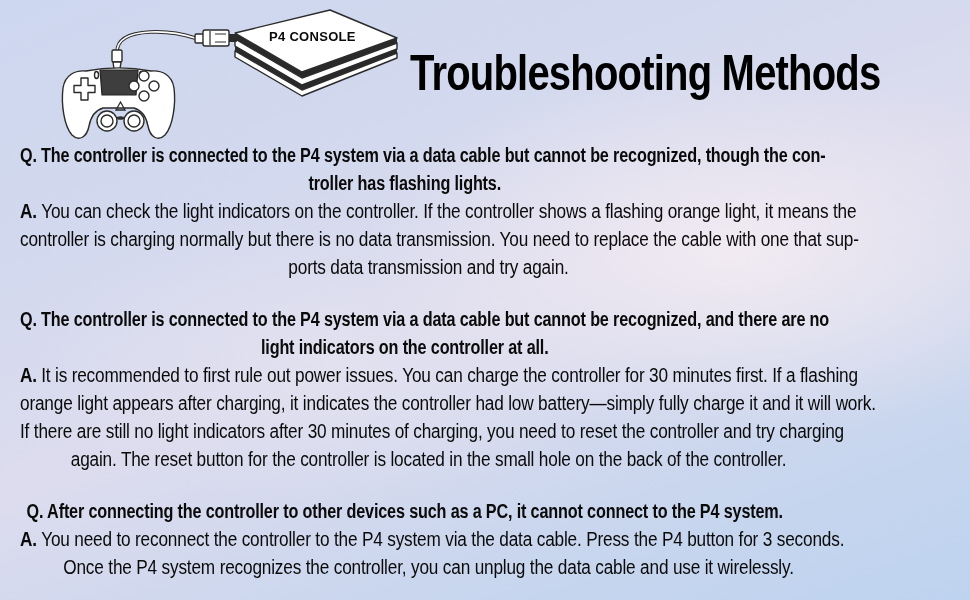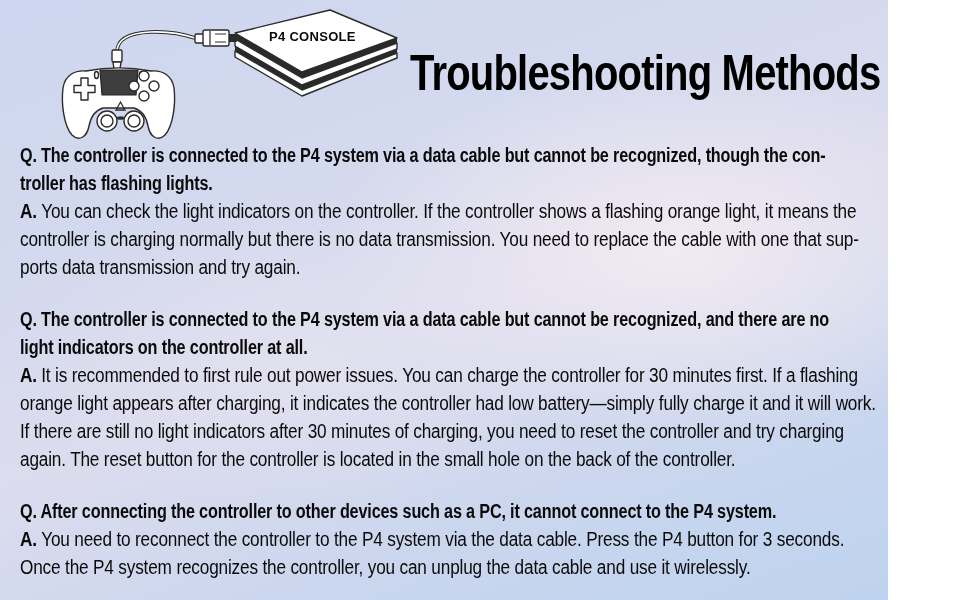--- a/index.html
+++ b/index.html
@@ -1,39 +1,39 @@
 <!DOCTYPE html>
 <html><head>
 <meta charset="utf-8">
 <style>
   html,body{margin:0;padding:0;}
   .page{
     position:relative;
-    width:888px;height:600px;
+    width:970px;height:600px;
     overflow:hidden;
     font-family:"Liberation Sans", sans-serif;
     background:
       radial-gradient(ellipse 55% 45% at 76% 42%, rgba(242,235,242,0.95), rgba(242,235,242,0) 70%),
       radial-gradient(ellipse 45% 35% at 35% 60%, rgba(228,227,240,0.7), rgba(228,227,240,0) 70%),
       linear-gradient(160deg, #cdd7ef 0%, #d3d9ee 30%, #dddcee 52%, #c9d6ee 78%, #bed3ef 100%);
     color:#0a0a0a;
     text-decoration:underline;
   }
   .illustration{position:absolute;left:55px;top:5px;width:360px;height:140px;}
   .line-art{stroke:#2b2b2b;stroke-width:1.4;fill:#ffffff;stroke-linejoin:round;stroke-linecap:round;}
   .dark-fill{fill:#2a2a2a;stroke:none;}
   .console-label-text{font-family:"Liberation Sans",sans-serif;font-weight:bold;font-size:13px;fill:#0a0a0a;letter-spacing:0.3px;}
   .title{
     position:absolute;left:410px;top:44px;margin:0;
     font-size:50px;font-weight:bold;color:#000;
     letter-spacing:-1px;white-space:nowrap;
     transform:scaleX(0.80);transform-origin:0 0;
   }
   .content{position:absolute;left:20px;top:141px;width:950px;}
-  .qa-block{margin:0 0 24px 0;}
+  .qa-block{margin:0 0 24px 0;text-align:center;}
   .q,.a{margin:0;font-size:20px;line-height:28px;letter-spacing:-0.2px;transform-origin:0 0;}
   .q{font-weight:bold;transform:scaleX(0.81);}
   .a{font-weight:normal;transform:scaleX(0.86);}
   .line{display:block;white-space:nowrap;}
   .a-prefix{font-weight:bold;margin-right:0.25em;}
 </style>
 </head>
 <body>
 
 <div class="page">

